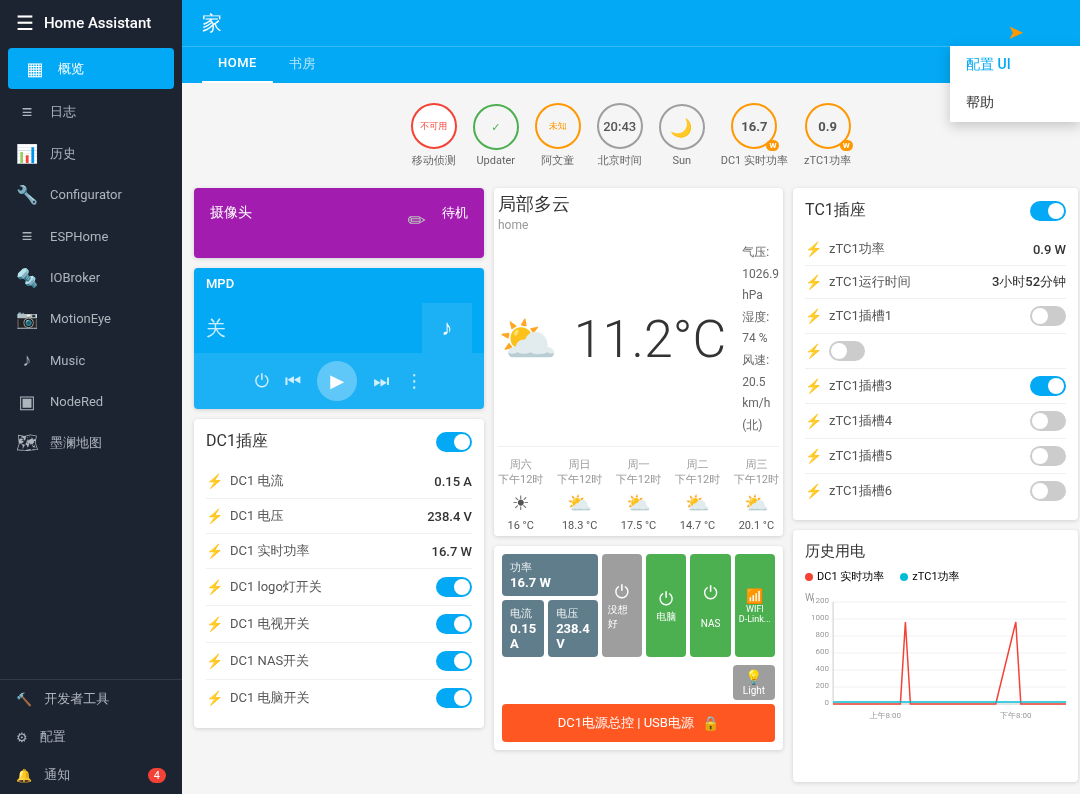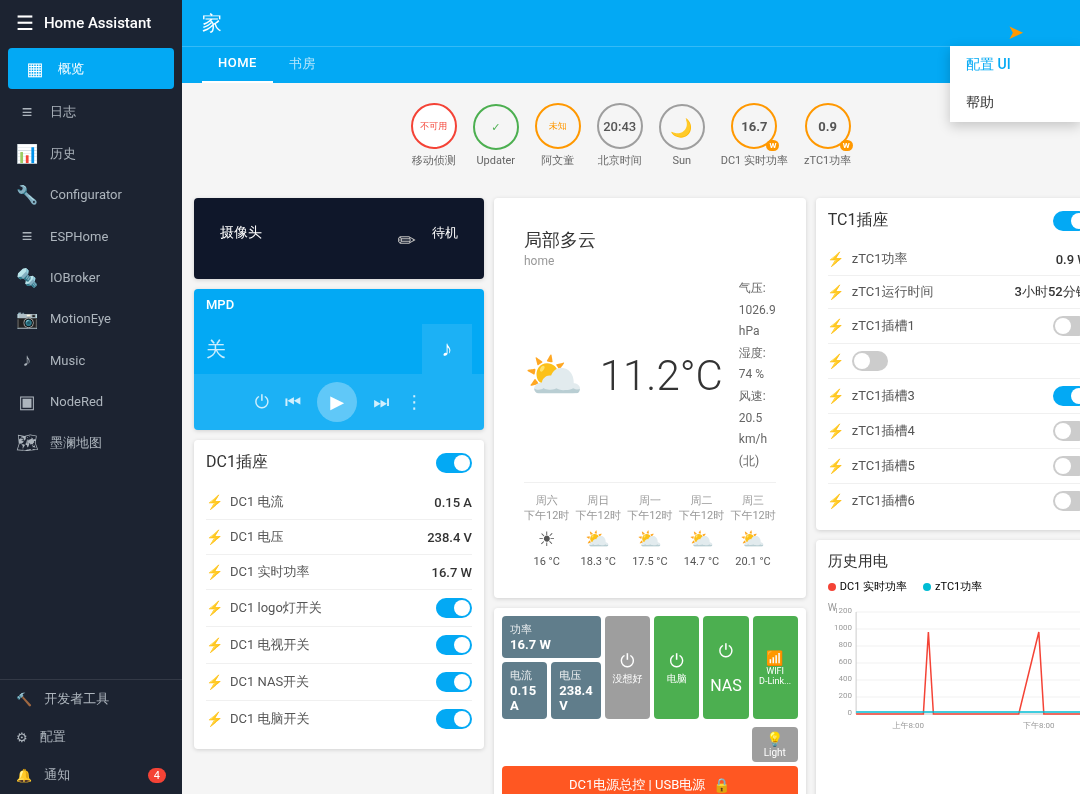--- a/index.html
+++ b/index.html
@@ -142,21 +142,21 @@
       border-bottom: 2px solid #fff;
     }
 
     
     .content {
       flex: 1;
       overflow-y: auto;
       padding: 12px;
       display: flex;
       flex-direction: column;
-      gap: 22px;
+      gap: 12px;
     }
 
     
     .status-bar {
       display: flex;
       justify-content: center;
       gap: 16px;
       padding: 8px 0;
       align-items: center;
     }
@@ -209,22 +209,22 @@
     .left-col { display: flex; flex-direction: column; gap: 10px; }
 
     
     .card {
       background: #fff;
       border-radius: 4px;
       box-shadow: 0 1px 4px rgba(0,0,0,0.15);
       overflow: hidden;
     }
     .camera-card {
-      background: #0f172a;
-      padding: 26px;
+      background: #a21caf;
+      padding: 16px;
       display: flex;
       justify-content: space-between;
       align-items: flex-start;
       min-height: 70px;
     }
     .camera-label { color: #fff; font-size: 14px; }
     .camera-status { color: #fff; font-size: 13px; }
     .camera-icon { color: #bbb; font-size: 22px; margin-top: 4px; }
 
     
@@ -278,26 +278,26 @@
     }
     .dc1-row:last-child { border-bottom: none; }
     .dc1-icon { color: #ff9800; margin-right: 8px; font-size: 14px; width: 16px; text-align: center; }
     .dc1-label { flex: 1; color: #555; font-size: 13px; }
     .dc1-value { color: #333; font-size: 13px; font-weight: 500; }
 
     
     .mid-col { display: flex; flex-direction: column; gap: 10px; }
 
     
-    .weather-card { padding: 30px; }
+    .weather-card { padding: 4px; }
     .weather-title { font-size: 18px; color: #333; margin-bottom: 2px; }
     .weather-sub { color: #999; font-size: 12px; }
     .weather-main { display: flex; align-items: center; gap: 16px; margin: 10px 0; }
     .weather-icon { font-size: 48px; }
-    .weather-temp { font-size: 42px; color: #333; font-weight: 300; }
+    .weather-temp { font-size: 52px; color: #333; font-weight: 300; }
     .weather-details { font-size: 12px; color: #666; line-height: 1.8; }
     .weather-forecast {
       display: flex;
       justify-content: space-between;
       margin-top: 10px;
       padding-top: 10px;
       border-top: 1px solid #f0f0f0;
     }
     .forecast-day { text-align: center; font-size: 11px; color: #555; }
     .forecast-day-name { color: #999; font-size: 11px; }
@@ -633,21 +633,21 @@
             </div>
             <div class="t-pc" style="grid-row:span 2;">
               <div style="text-align:center;">
                 <div style="font-size:18px;">⏻</div>
                 <div style="font-size:10px;">电脑</div>
               </div>
             </div>
             <div class="t-nas" style="grid-row:span 2;">
               <div style="text-align:center;">
                 <div style="font-size:18px;">⏻</div>
-                <div style="font-size:16px;margin-top:14px;">NAS</div>
+                <div style="font-size:10px;margin-top:14px;">NAS</div>
               </div>
             </div>
             <div class="t-wifi" style="grid-row:span 2;">
               <span style="font-size:14px;">📶</span>
               <span style="font-size:9px;text-align:center;">WIFI<br>D-Link...</span>
             </div>
 
             <div class="t-current" style="grid-column:span 1;">
               <div class="t-label">电流</div>
               <div class="t-val">0.15 A</div>

